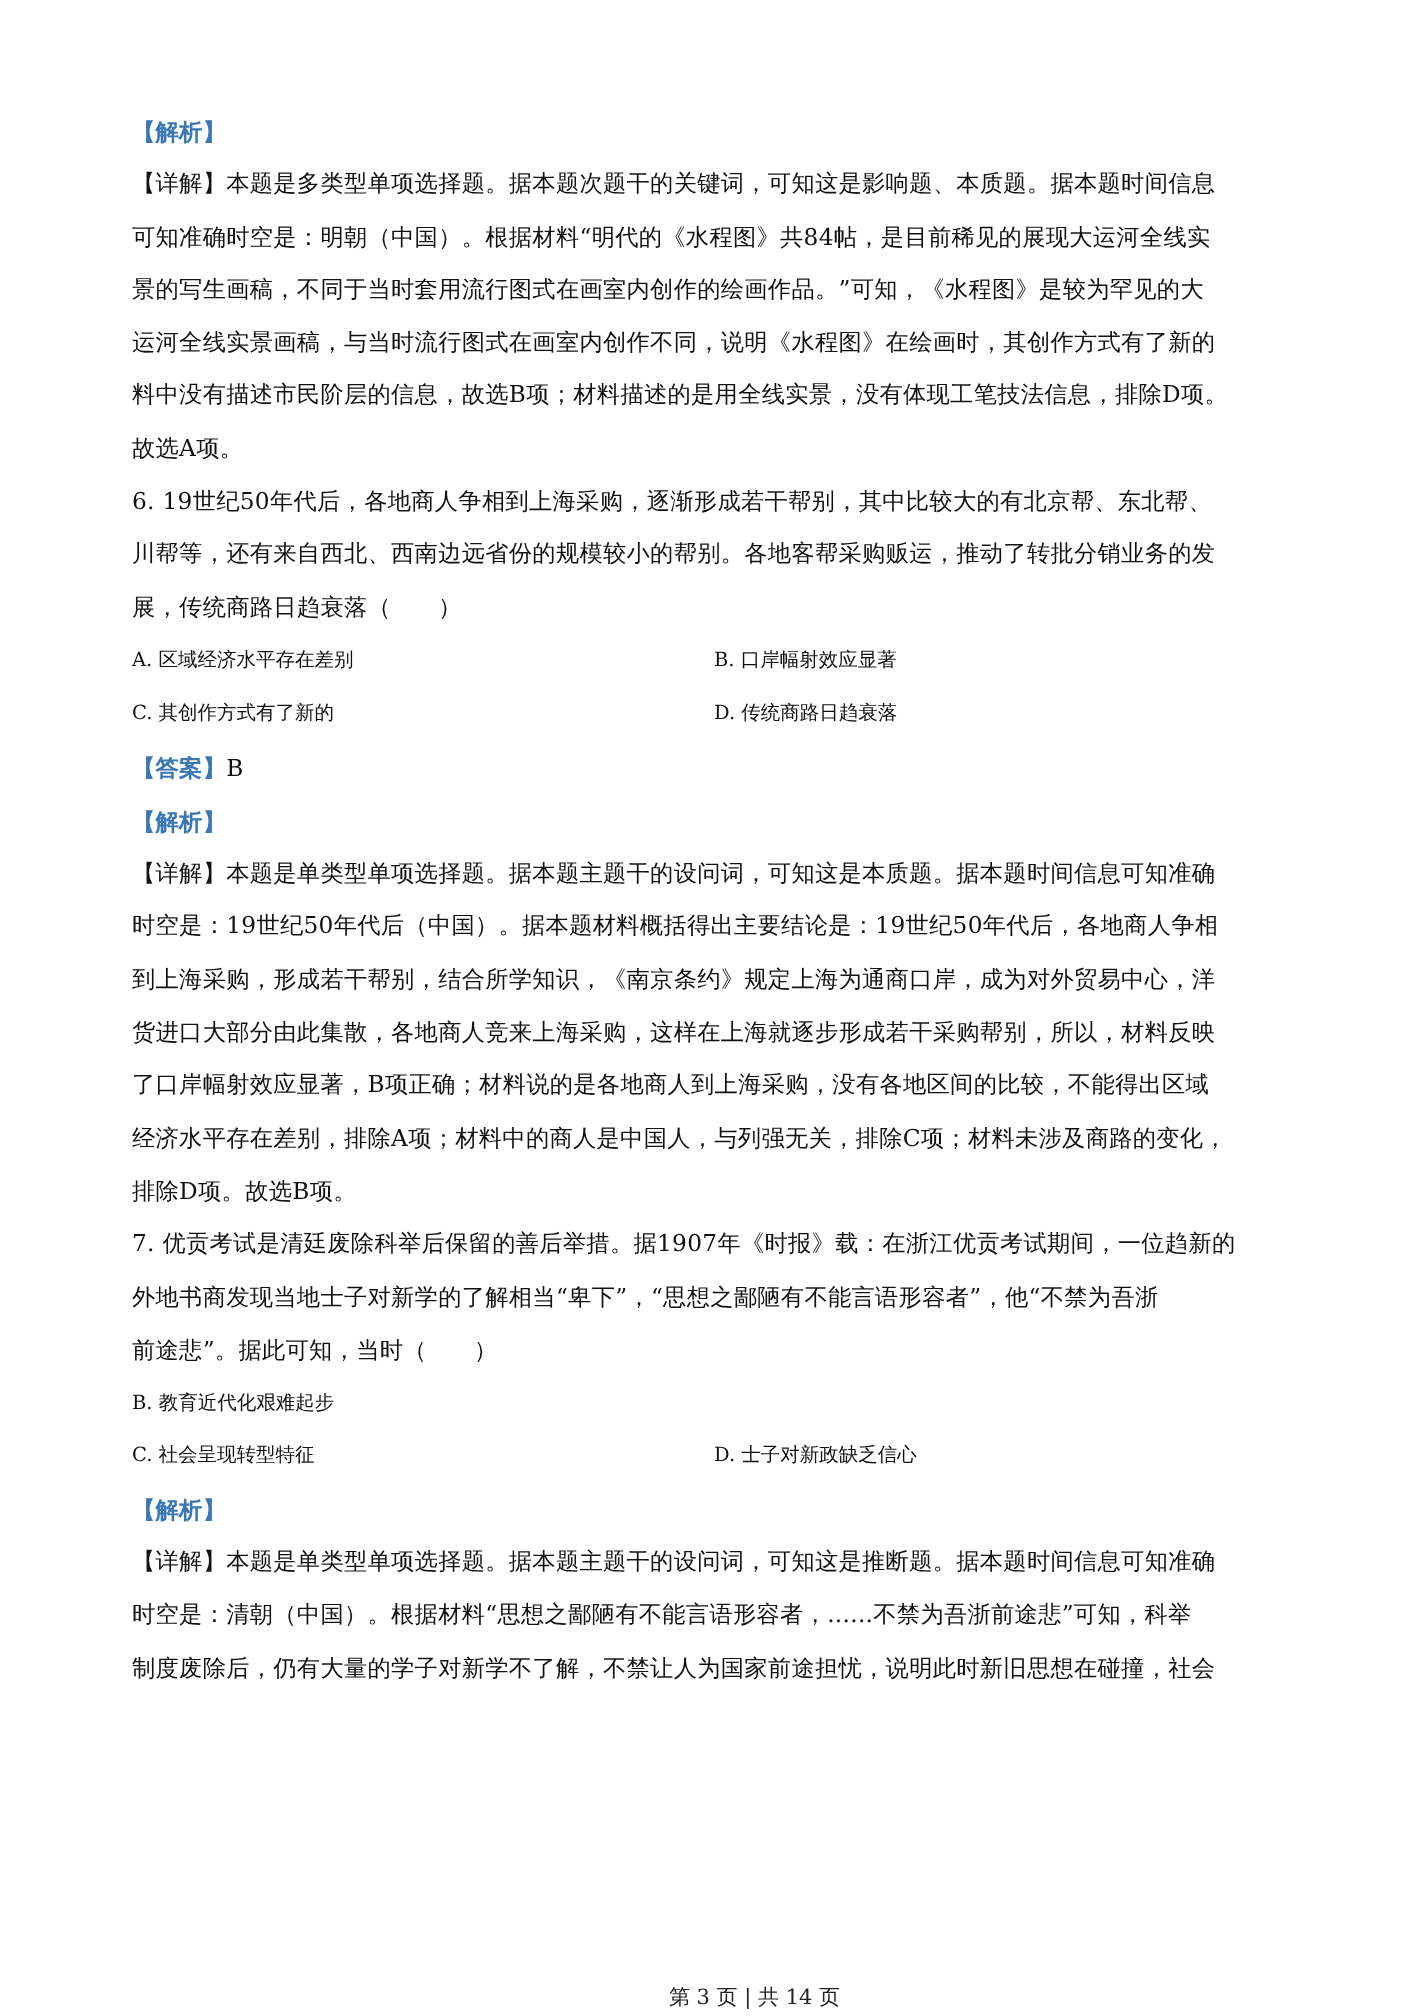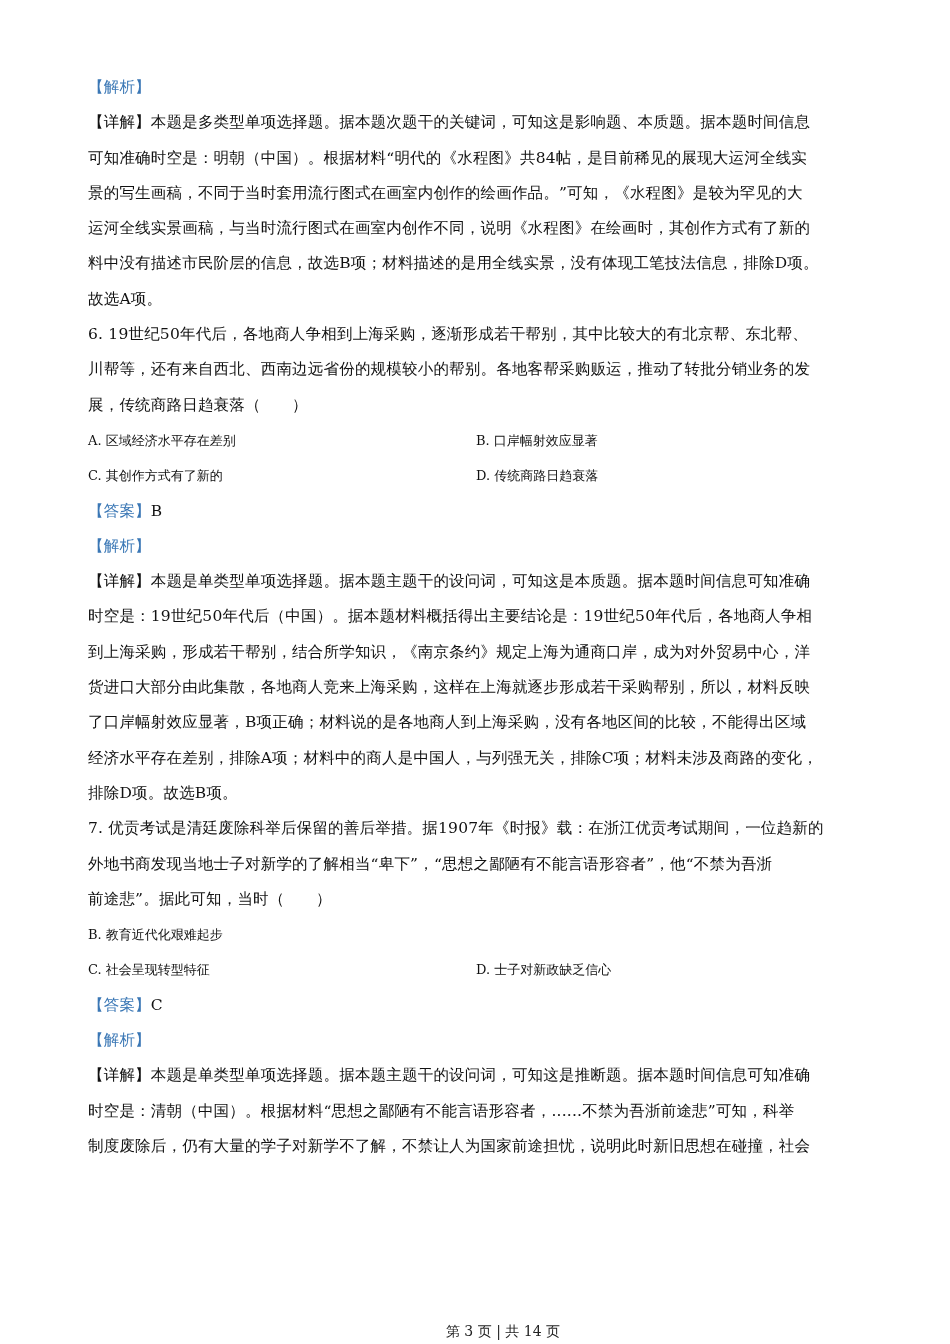--- a/index.html
+++ b/index.html
@@ -1,20 +1,20 @@
 <!DOCTYPE html>
 <html><head>
 <meta charset="utf-8">
 <style>
   html, body { margin: 0; padding: 0; background: #ffffff; }
   body { width: 950px; height: 1344px; position: relative; overflow: hidden;
          font-family: "DejaVu Serif", "Liberation Serif", serif; color: #111; }
   .page { position: absolute; left: 88px; top: 70px; width: 790px; }
   .line { font-size: 15.5px; line-height: 35.3px; white-space: nowrap; letter-spacing: 0.2px; }
-  .tag { color: #3a77b5; }
+  .tag { color: #3a77b5; font-weight: bold; }
   .opts { display: flex; font-size: 13px; line-height: 35.3px; }
   .opts .opt { width: 388px; }
   .footer { position: absolute; top: 1323px; left: 0; width: 950px; text-align: center;
             font-size: 14px; color: #222; margin-left: 28px; }
 </style>
 </head>
 <body>
 
 <div class="page">
 
@@ -50,20 +50,19 @@
   <div class="line">7. 优贡考试是清廷废除科举后保留的善后举措。据1907年《时报》载：在浙江优贡考试期间，一位趋新的</div>
   <div class="line">外地书商发现当地士子对新学的了解相当“卑下”，“思想之鄙陋有不能言语形容者”，他“不禁为吾浙</div>
   <div class="line">前途悲”。据此可知，当时（　　）</div>
   <div class="opts">
     <div class="opt">B. 教育近代化艰难起步</div>
   </div>
   <div class="opts">
     <div class="opt">C. 社会呈现转型特征</div>
     <div class="opt">D. 士子对新政缺乏信心</div>
   </div>
-  <div class="line"><span class="tag">【答案】</span><span>C</span></div>
   <div class="line tag">【解析】</div>
   <div class="line"><span>【详解】</span><span>本题是单类型单项选择题。据本题主题干的设问词，可知这是推断题。据本题时间信息可知准确</span></div>
   <div class="line">时空是：清朝（中国）。根据材料“思想之鄙陋有不能言语形容者，......不禁为吾浙前途悲”可知，科举</div>
   <div class="line">制度废除后，仍有大量的学子对新学不了解，不禁让人为国家前途担忧，说明此时新旧思想在碰撞，社会</div>
 </div>
 
 <div class="footer">第 3 页 | 共 14 页</div>
 
 </body></html>

